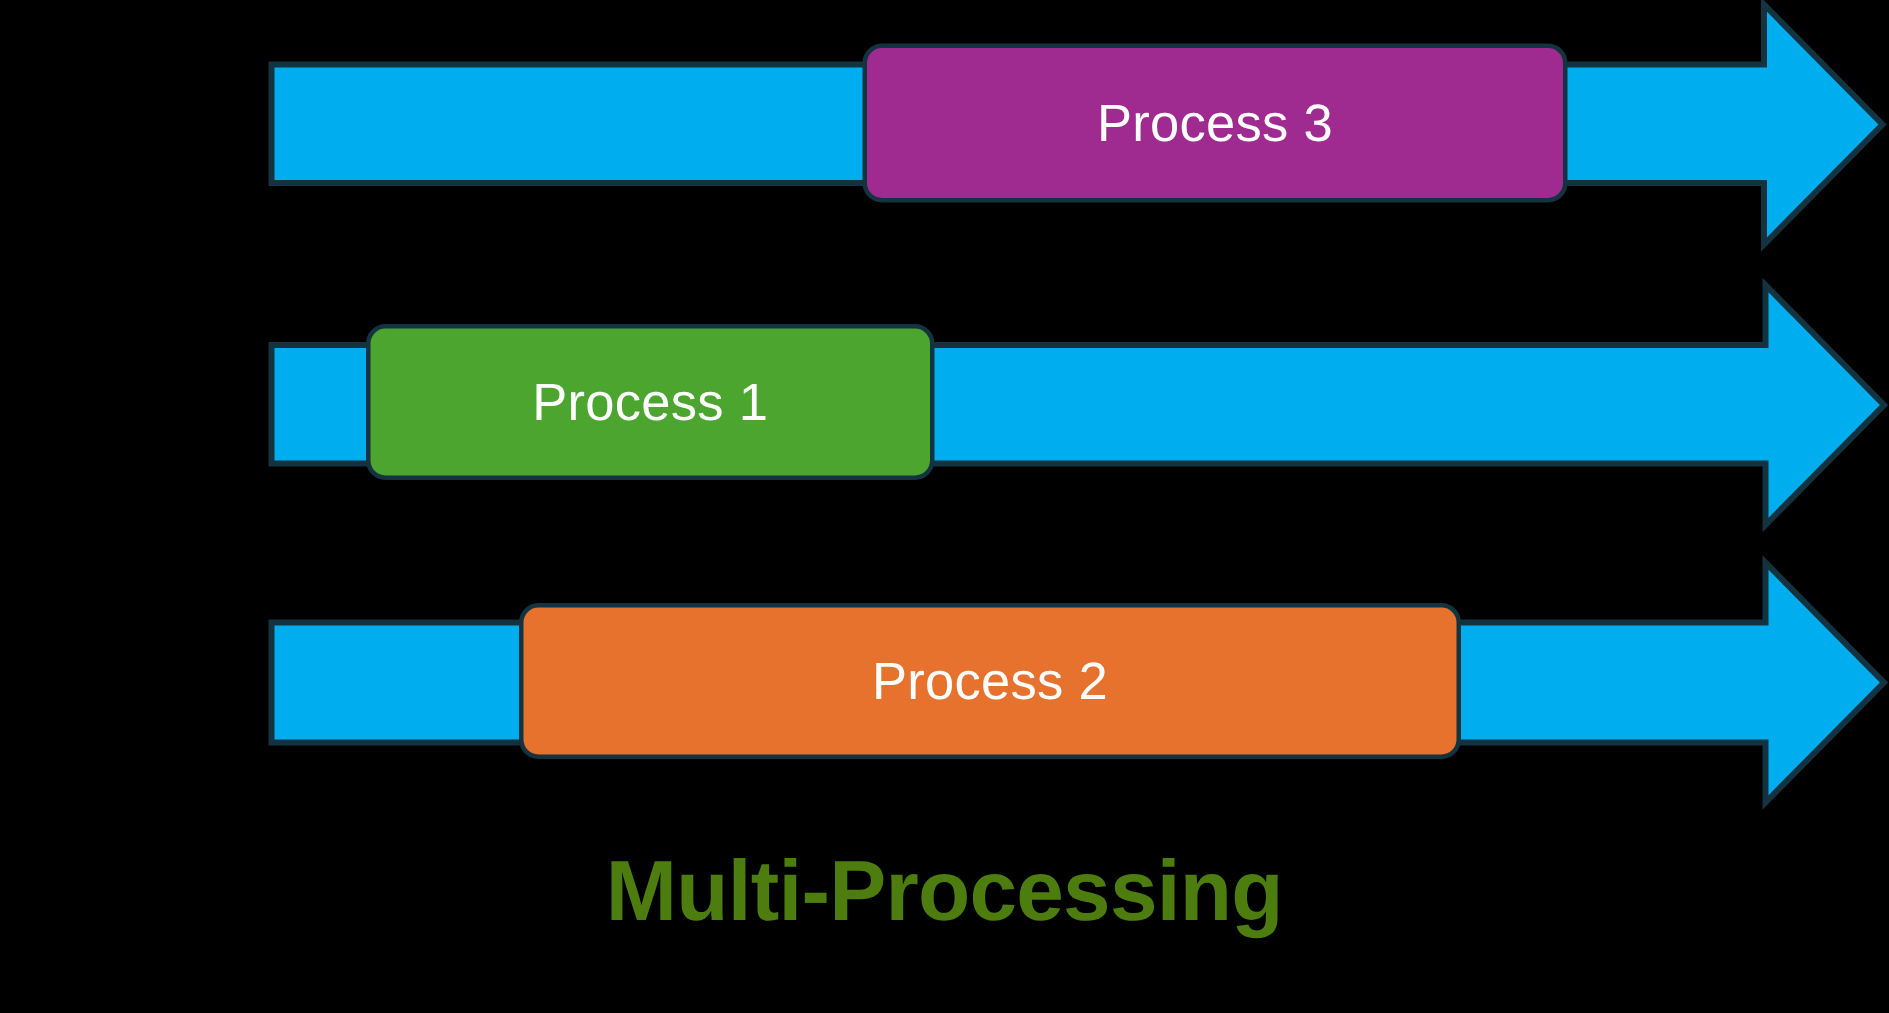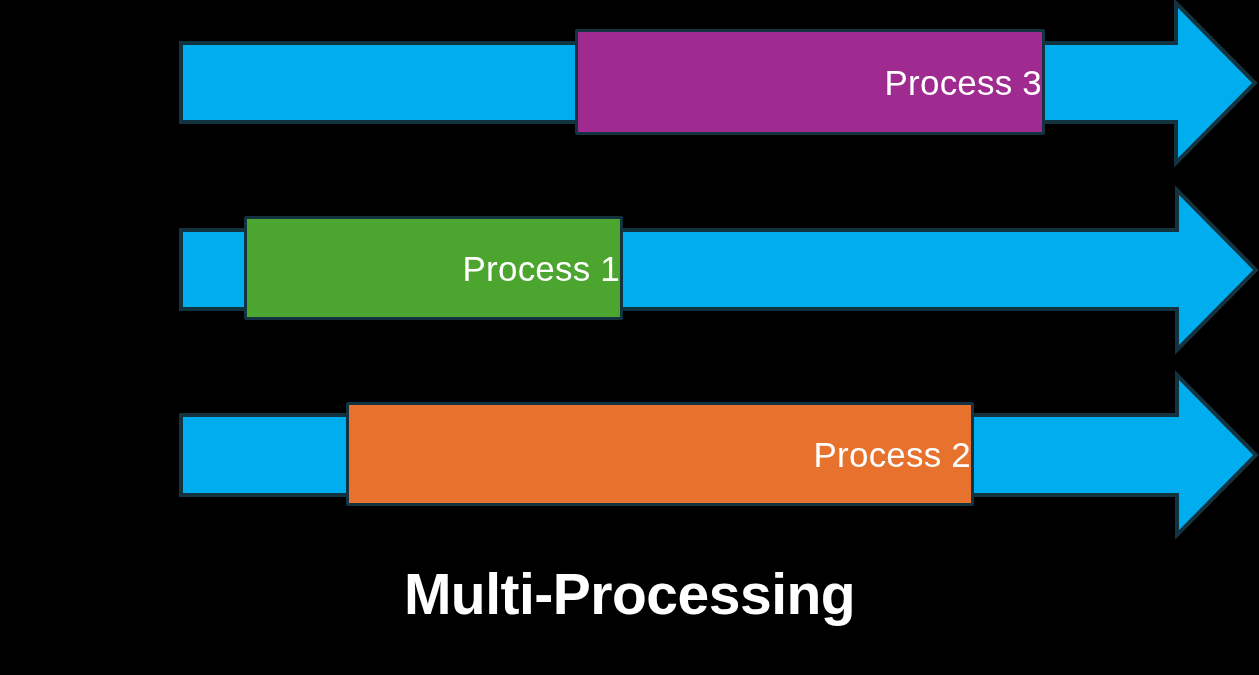--- a/index.html
+++ b/index.html
@@ -22,24 +22,24 @@
     position: absolute;
     left: 0;
     top: 0;
     width: 1259px;
     height: 675px;
   }
   .proc-box {
     position: absolute;
     box-sizing: border-box;
     border: 3px solid #12333F;
-    border-radius: 2px;
+    border-radius: 13px;
     display: flex;
     align-items: center;
-    justify-content: flex-end;
+    justify-content: center;
   }
   .proc-label {
     color: #FFFFFF;
     font-family: "Liberation Sans", sans-serif;
     font-size: 35px;
     font-weight: 400;
     line-height: 1;
     letter-spacing: 0.2px;
     white-space: nowrap;
     user-select: none;
@@ -64,21 +64,21 @@
     width: 628px;
     height: 104px;
     background: #E7722E;
   }
   #diagram-title {
     position: absolute;
     left: 0;
     top: 566px;
     width: 1259px;
     text-align: center;
-    color: #ffffff;
+    color: #4d7c0f;
     font-family: "Liberation Sans", sans-serif;
     font-weight: bold;
     font-size: 57px;
     line-height: 1;
     letter-spacing: -0.5px;
     user-select: none;
   }
 </style>
 </head>
 <body>

